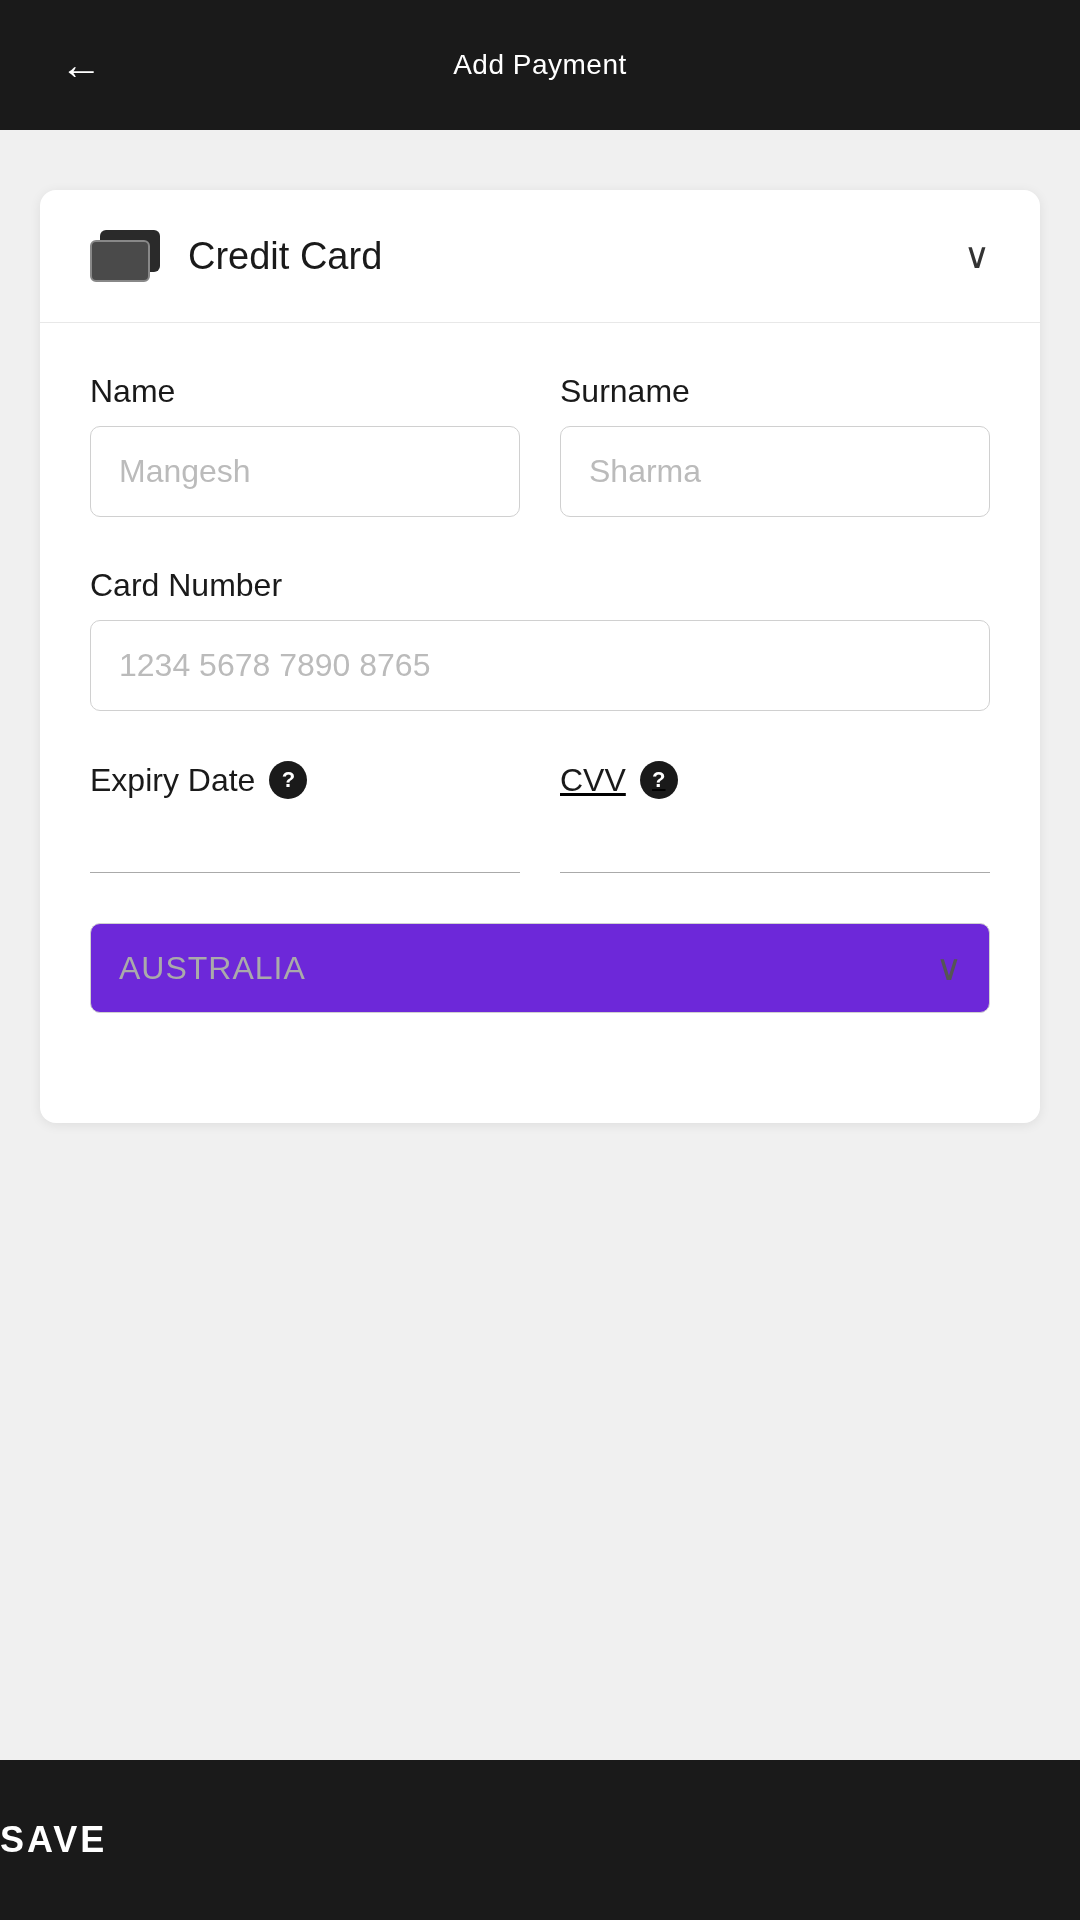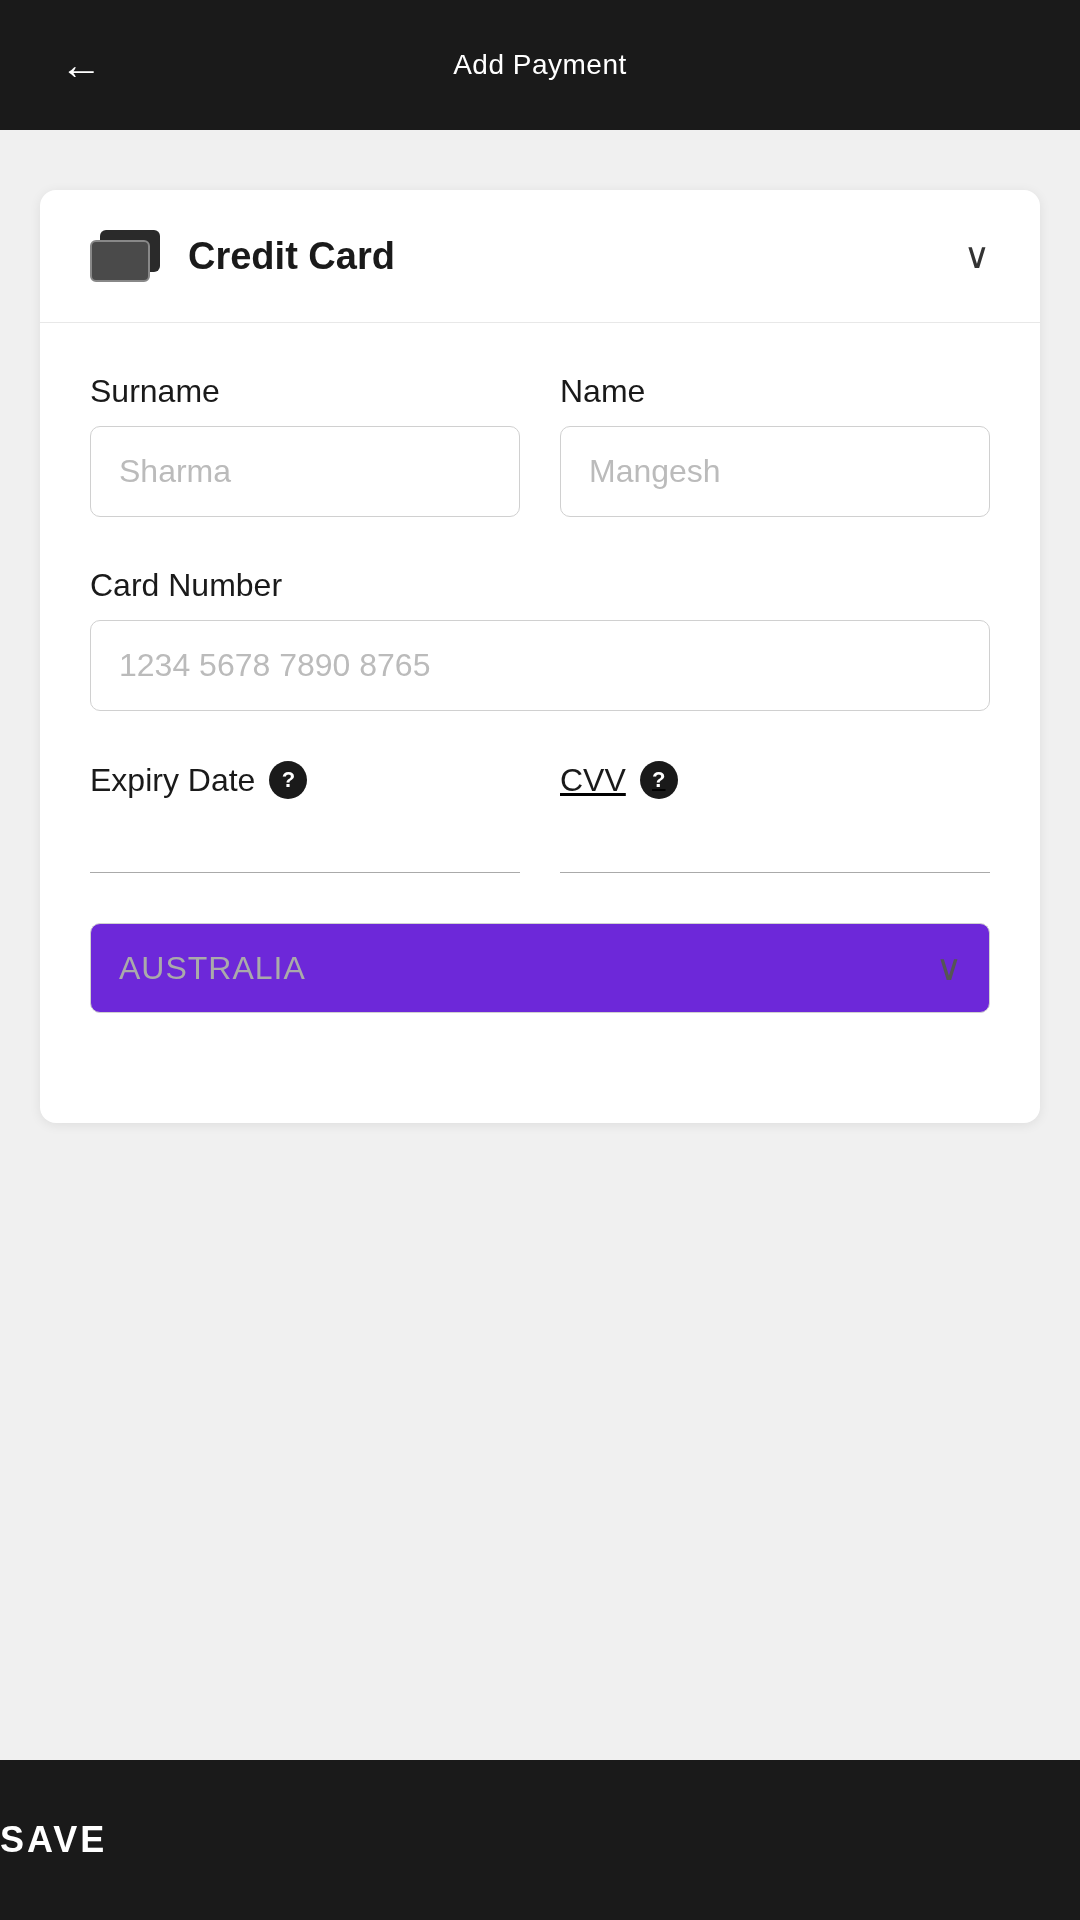--- a/index.html
+++ b/index.html
@@ -105,21 +105,21 @@
       background-color: #4a4a4a;
       border-radius: 6px;
       position: absolute;
       top: 10px;
       left: 0;
       border: 2px solid #888;
     }
 
     .card-header-title {
       font-size: 38px;
-      font-weight: 700;
+      font-weight: 400;
       color: #1a1a1a;
     }
 
     .chevron-down {
       font-size: 36px;
       color: #333;
     }
 
     
     .form-area {
@@ -296,29 +296,29 @@
         <span class="card-header-title">Credit Card</span>
       </div>
       <span class="chevron-down">∨</span>
     </div>
 
     <div class="form-area">
 
       <div class="form-row">
         <div class="form-group">
           <label class="form-label">
+            <span class="label-text">Name</span>
+          </label>
+          <input type="text" class="form-input" placeholder="Mangesh" style="">
+        </div>
+        <div class="form-group">
+          <label class="form-label">
             <span class="label-text">Surname</span>
           </label>
           <input type="text" class="form-input" placeholder="Sharma" style="">
-        </div>
-        <div class="form-group">
-          <label class="form-label">
-            <span class="label-text">Name</span>
-          </label>
-          <input type="text" class="form-input" placeholder="Mangesh" style="">
         </div>
       </div>
 
       <div class="form-row">
         <div class="form-group full-width">
           <label class="form-label">
             <span class="label-text">Card Number</span>
           </label>
           <input type="text" class="form-input" placeholder="1234 5678 7890 8765" style="">
         </div>

